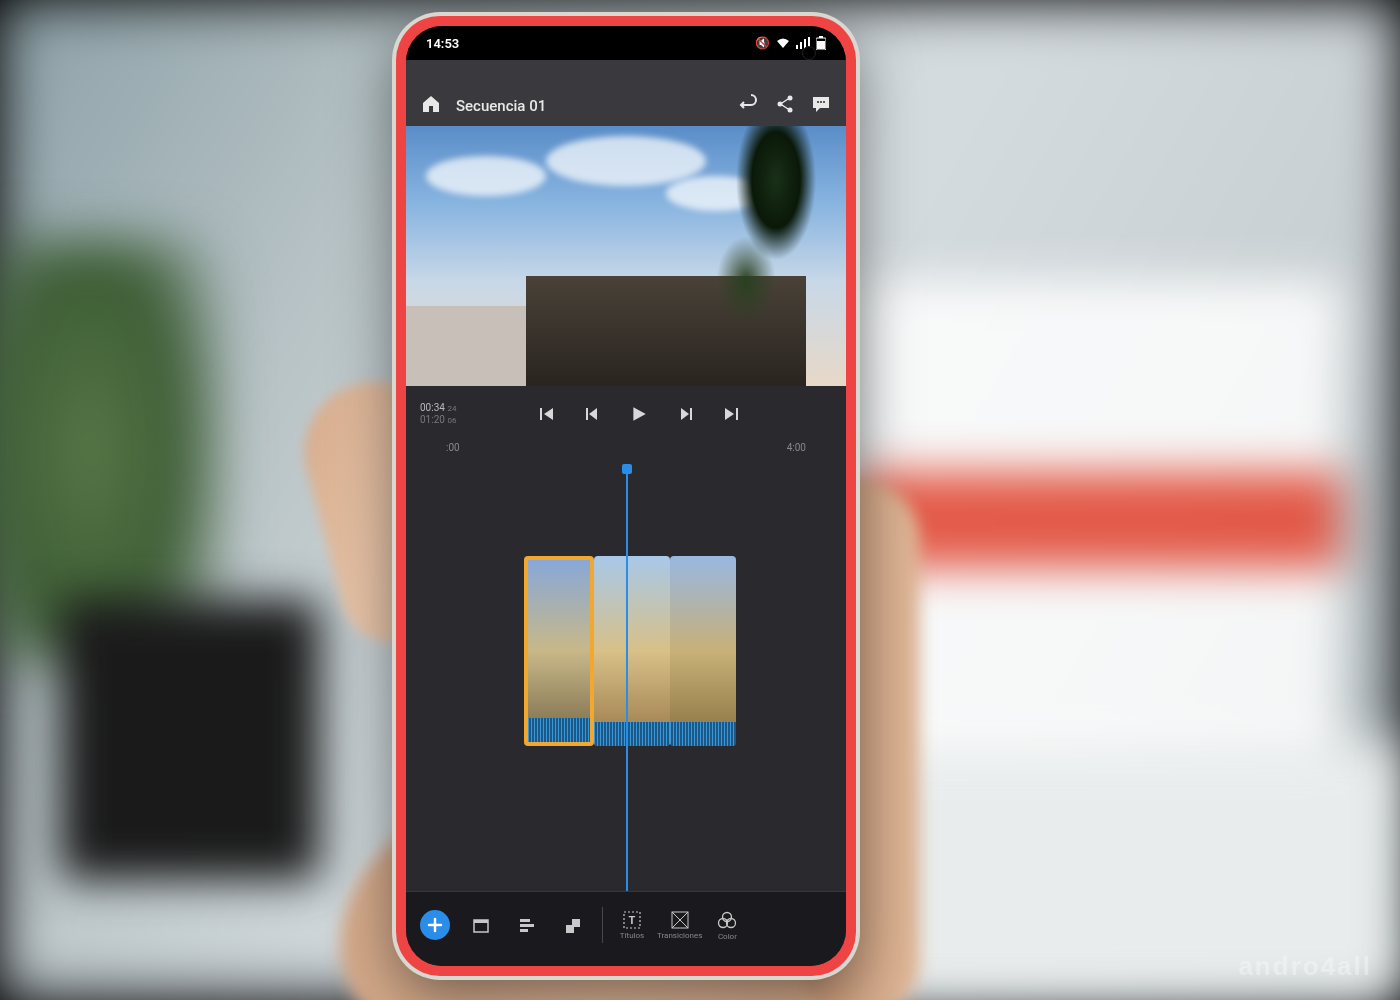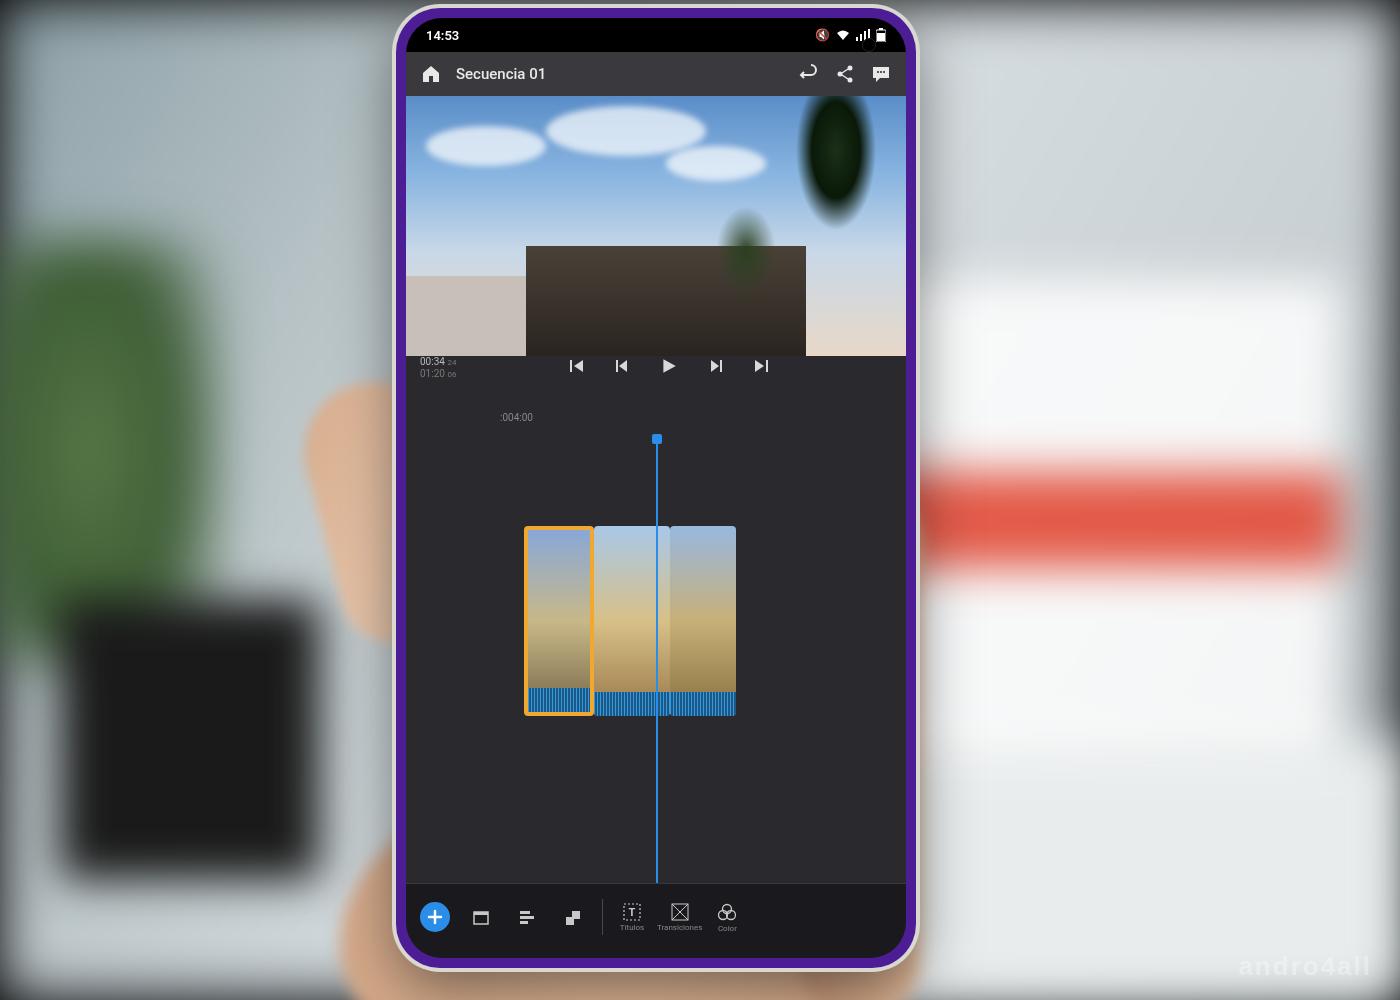--- a/index.html
+++ b/index.html
@@ -8,50 +8,50 @@
 .bg-shelf{position:absolute;right:0;bottom:0;width:700px;height:260px;background:#e8ecec;filter:blur(24px)}
 .bg-plant{position:absolute;left:-40px;top:240px;width:260px;height:420px;background:radial-gradient(ellipse 60% 80%,#5a7a4a 0%,#3a5a32 60%,transparent 100%);filter:blur(26px)}
 .bg-dark{position:absolute;left:60px;bottom:120px;width:260px;height:280px;background:#1a1a1a;filter:blur(22px);border-radius:12px}
 .watermark{position:absolute;right:28px;bottom:18px;color:rgba(255,255,255,.35);font-size:26px;letter-spacing:2px;font-weight:700;font-family:Arial,sans-serif}
 
 .hand{position:absolute;left:260px;top:560px;width:680px;height:480px;pointer-events:none}
 .thumb{position:absolute;left:60px;top:-180px;width:140px;height:260px;background:linear-gradient(120deg,#d4a888 0%,#e8c4a8 50%,#f0d4b8 100%);border-radius:70px 70px 50px 50px;filter:blur(6px);transform:rotate(-15deg)}
 .fingers{position:absolute;right:20px;top:-80px;width:120px;height:540px;background:linear-gradient(90deg,#c89878 0%,#e0b898 100%);border-radius:60px;filter:blur(8px)}
 .palm{position:absolute;left:80px;top:200px;width:560px;height:340px;background:radial-gradient(ellipse,#e8c0a0 0%,#d4a888 70%);border-radius:60% 40% 50% 50%;filter:blur(8px)}
 
-.phone{position:absolute;left:396px;top:8px;width:520px;height:960px;background:#4c1d95;border-radius:44px;box-shadow:0 0 0 4px #d8d8d0,0 20px 60px rgba(0,0,0,.5)}
+.phone{position:absolute;left:396px;top:16px;width:460px;height:960px;background:#ef4444;border-radius:44px;box-shadow:0 0 0 4px #d8d8d0,0 20px 60px rgba(0,0,0,.5)}
 .screen{position:absolute;left:10px;right:10px;top:10px;bottom:10px;background:#2a2a2e;border-radius:36px;overflow:hidden;display:flex;flex-direction:column}
 
 .statusbar{height:34px;background:#000;display:flex;align-items:center;justify-content:space-between;padding:0 20px;color:#fff;font-size:13px;font-weight:600}
 .statusbar .right{display:flex;gap:6px;align-items:center}
 .statusbar .right span{font-size:12px}
 .camhole{position:absolute;top:20px;right:30px;width:12px;height:12px;background:#000;border-radius:50%;border:1px solid #222}
 
-.topbar{height:44px;background:#3a3a3e;display:flex;align-items:center;padding:0 14px;gap:14px;color:#e8e8e8}
+.topbar{height:44px;background:#3a3a3e;display:flex;align-items:flex-end;padding:11px 14px;gap:14px;color:#e8e8e8}
 .topbar .title{flex:1;font-size:15px;font-weight:500}
 .ticon{width:22px;height:22px;display:flex;align-items:center;justify-content:center;cursor:pointer}
 
 .preview{height:260px;position:relative;overflow:hidden}
 .sky{position:absolute;inset:0;background:linear-gradient(180deg,#5a8dc8 0%,#88b4e0 30%,#c8d8e8 60%,#e8d8c8 100%)}
 .cloud{position:absolute;background:rgba(255,255,255,.7);border-radius:50%;filter:blur(3px)}
 .c1{left:20px;top:30px;width:120px;height:40px}
 .c2{left:140px;top:10px;width:160px;height:50px}
 .c3{left:260px;top:50px;width:100px;height:35px}
 .bldg{position:absolute;bottom:0;left:120px;width:280px;height:110px;background:linear-gradient(180deg,#4a4238 0%,#2a2420 100%)}
 .bldg2{position:absolute;bottom:0;left:0;width:150px;height:80px;background:#c8c0b8}
 .tree{position:absolute;right:20px;top:-10px;width:100px;height:160px;background:radial-gradient(ellipse 40% 50% at 50% 40%,#1a3018 0%,#0a1808 60%,transparent 100%)}
 .tree2{position:absolute;left:310px;bottom:60px;width:60px;height:90px;background:radial-gradient(ellipse,#2a4020 0%,transparent 70%)}
 
-.controls{height:56px;background:#2a2a2e;display:flex;padding:0 14px;gap:16px}
+.controls{height:56px;background:#2a2a2e;display:flex;align-items:center;padding:0 14px;gap:16px}
 .tstack{font-size:10px;color:#b8b8b8;line-height:1.2;width:60px}
 .tstack .t2{color:#787878}
 .pbtns{flex:1;display:flex;justify-content:center;gap:26px;padding-right:50px}
 .pbtn{width:20px;height:20px;cursor:pointer;color:#d8d8d8;display:flex;align-items:center;justify-content:center}
 
-.ruler{height:24px;background:#2a2a2e;display:flex;justify-content:flex-start;padding:0 94px;color:#888;font-size:10px}
+.ruler{height:24px;background:#2a2a2e;display:flex;justify-content:space-between;padding:0 40px;color:#888;font-size:10px}
 
 .timeline{flex:1;background:#2a2a2e;position:relative}
 .playhead{position:absolute;left:50%;top:0;bottom:0;width:2px;background:#2a8de8;z-index:5}
 .playhead::before{content:'';position:absolute;top:-2px;left:-4px;width:10px;height:10px;background:#2a8de8;border-radius:2px}
 .clips{position:absolute;top:90px;left:118px;height:190px;display:flex;gap:0}
 .clip{position:relative;border-radius:4px;overflow:hidden}
 .clip-sel{border:4px solid #f0a830;width:62px;height:182px}
 .clip2{width:76px;height:190px}
 .clip3{width:66px;height:190px}
 .cthumb{position:absolute;inset:0;background:linear-gradient(180deg,#88a8d8 0%,#c8b888 50%,#786848 100%)}

